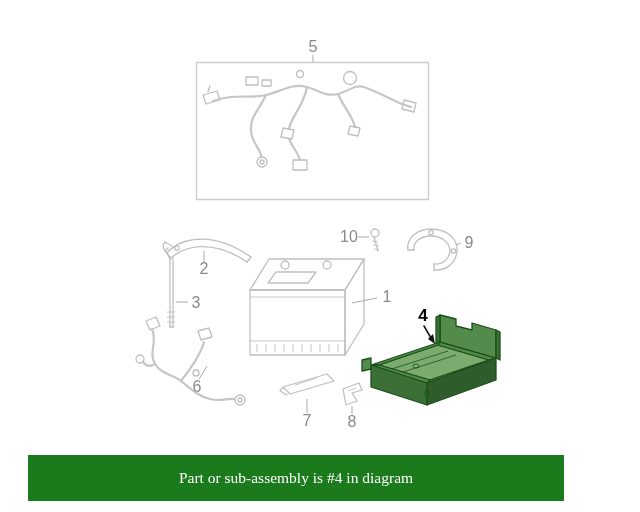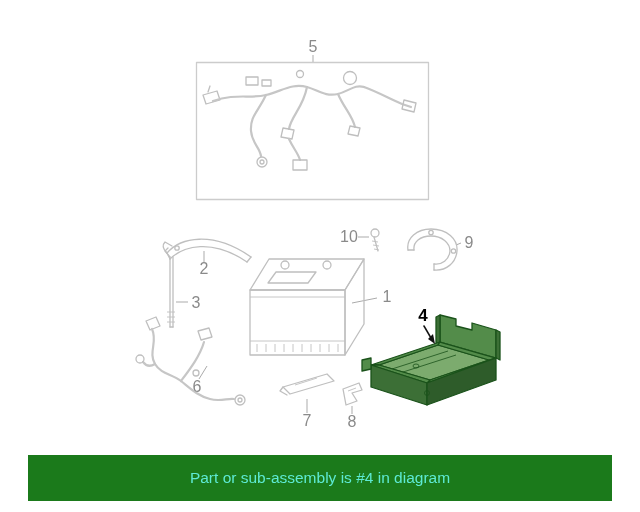--- a/index.html
+++ b/index.html
@@ -23,24 +23,24 @@
 
   
   .callout{position:absolute;transform:translate(-50%,-50%);font-size:16px;color:#8a8a8a;}
   .callout.hl{color:#000;font-weight:bold;font-size:17px;}
   .c5{left:313px;top:47px}  .c2{left:204px;top:269px} .c3{left:196px;top:303px}
   .c1{left:387px;top:297px} .c10{left:349px;top:237px}.c9{left:469px;top:243px}
   .c4{left:423px;top:316px} .c6{left:197px;top:387px} .c7{left:307px;top:421px}
   .c8{left:352px;top:422px}
 
   
-  .banner{position:absolute;left:28px;top:455px;width:584px;height:46px;
-          background:#1b7a1b;color:#5eead4;display:flex;flex-direction:column;
+  .banner{position:absolute;left:28px;top:455px;width:536px;height:46px;
+          background:#1b7a1b;color:#ffffff;display:flex;flex-direction:column;
           align-items:center;justify-content:center;text-align:center;
-          font-size:15.5px;line-height:22px;}
+          font-size:15.5px;line-height:22px;font-family:Liberation Serif, serif;}
 </style>
 </head>
 <body>
 
 <div class="stage">
 
   <svg width="640" height="512" viewBox="0 0 640 512">
 
     <g>
       <path class="ldr" d="M313 55 V62"></path>

